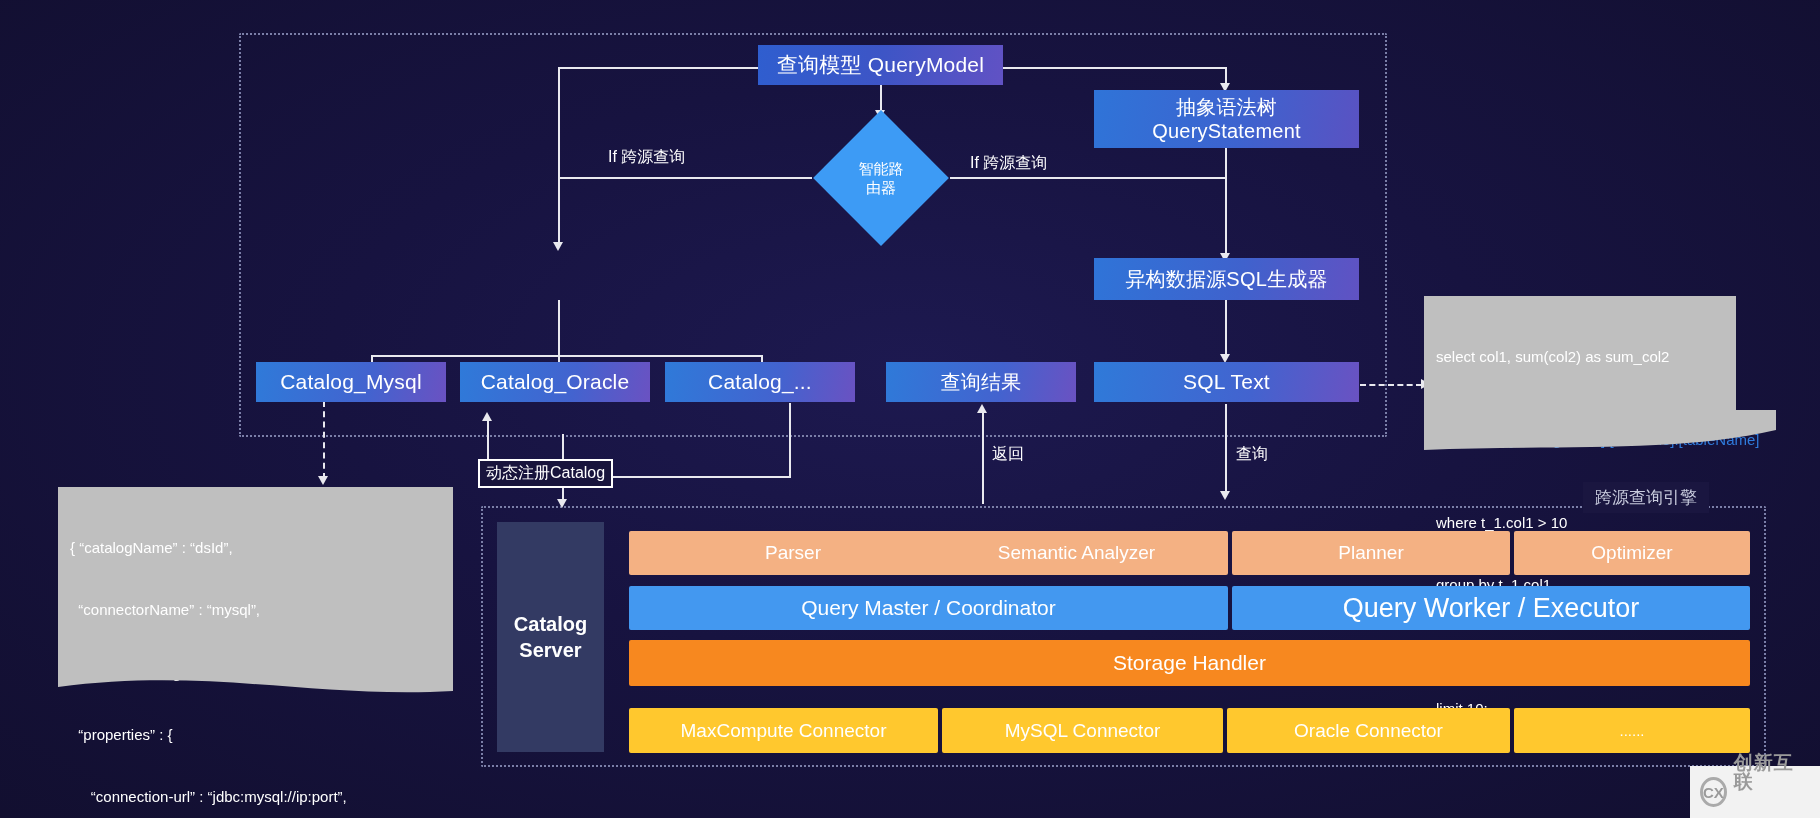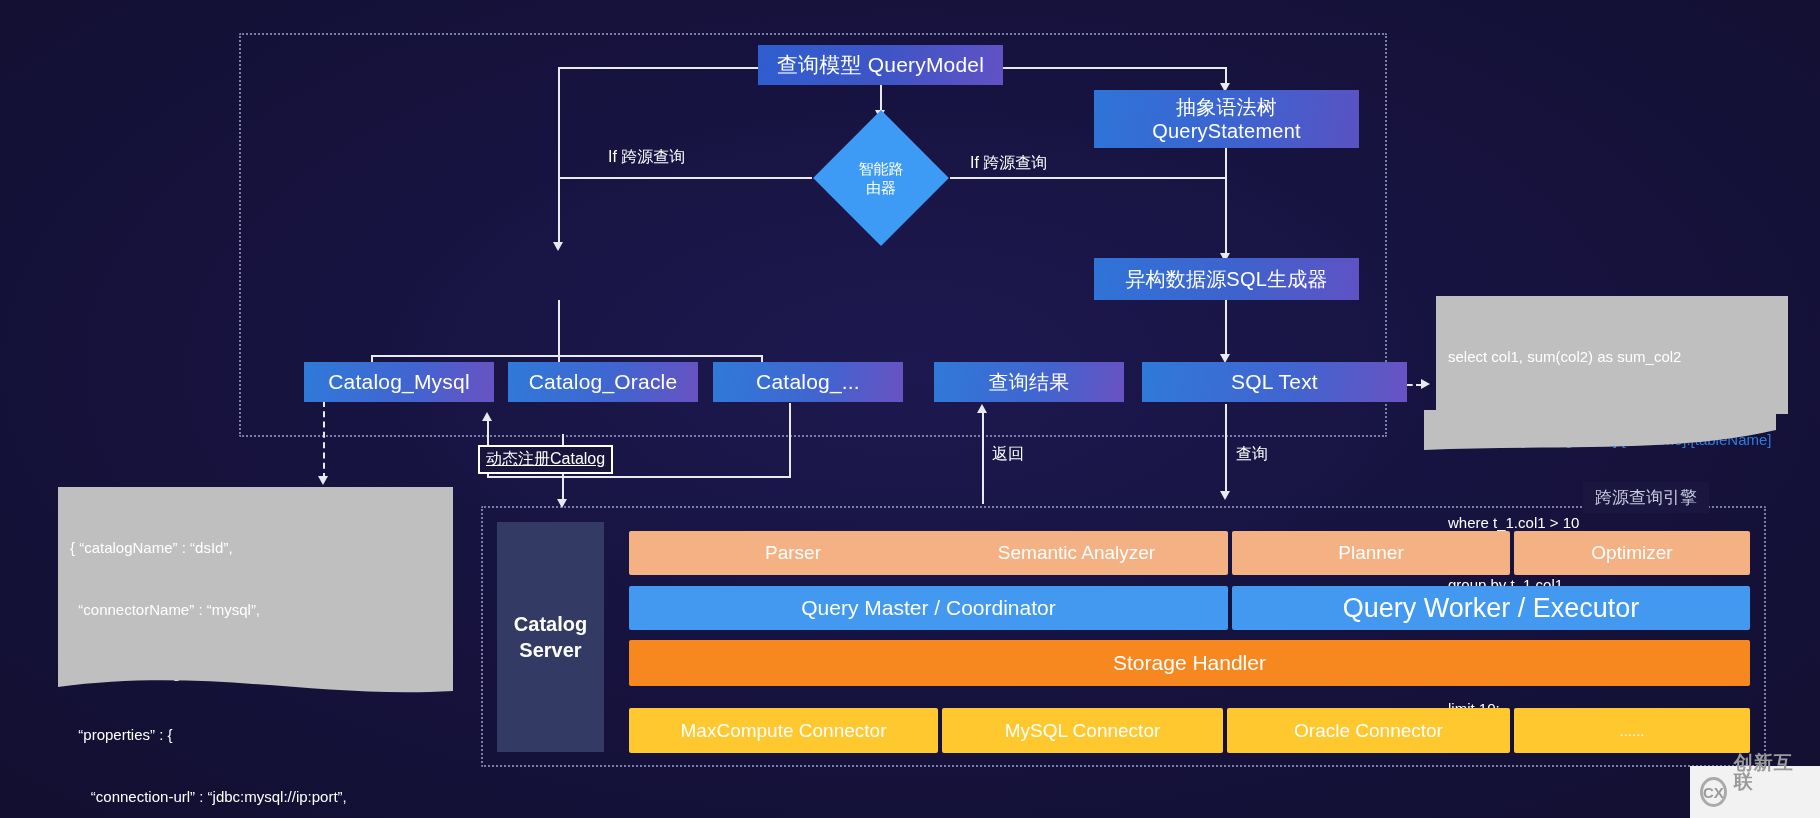--- a/index.html
+++ b/index.html
@@ -32,21 +32,21 @@
     display:flex;align-items:center;justify-content:center;
     text-align:left;color:#ffffff;
     line-height:1.22;
     background:linear-gradient(100deg,#2f72d8 0%,#3a62cf 45%,#5b4fc0 100%);
     letter-spacing:.2px;
   }
   .node.n-qm{background:linear-gradient(100deg,#2f5ecf 0%,#3d55c6 50%,#6152c4 100%);}
   .node.n-ast{background:linear-gradient(100deg,#2f74d8 0%,#3d63cf 55%,#5a52c2 100%);}
   .node.n-conn{background:linear-gradient(100deg,#3568d4 0%,#4258ca 50%,#6450c2 100%);}
   .node.n-gen{background:linear-gradient(100deg,#2f74d8 0%,#3f62cd 55%,#6052c3 100%);}
-  .node.n-cat{background:linear-gradient(100deg,#2f7ad9 0%,#4363cf 60%,#6a52c2 100%);margin-left:48px;}
+  .node.n-cat{background:linear-gradient(100deg,#2f7ad9 0%,#4363cf 60%,#6a52c2 100%);}
 
   
   .diamond-wrap{position:absolute;}
   .diamond{
     position:absolute;left:0;top:0;width:100%;height:100%;
     background:#3d9bf5;
     transform:rotate(45deg);
   }
   .diamond-label{
     position:absolute;left:0;top:0;width:100%;height:100%;
@@ -218,27 +218,27 @@
     </div>
 
     <div class="node n-cat" style="left:1094px;top:362px;width:265px;height:40px;font-size:21px;">
       <span>SQL Text</span>
     </div>
 
     <div class="edge-label" style="left:608px;top:147px;">If 跨源查询</div>
 
     <div class="edge-label" style="left:970px;top:153px;">If 跨源查询</div>
 
-    <div class="edge-label boxed" style="left:478px;top:445px;text-decoration:underline;">动态注册Catalog</div>
+    <div class="edge-label boxed" style="left:478px;top:459px;">动态注册Catalog</div>
 
     <div class="edge-label" style="left:992px;top:444px;">返回</div>
 
     <div class="edge-label" style="left:1236px;top:444px;">查询</div>
 
-    <div class="note" style="left:1424px;top:296px;width:352px;height:118px;margin-left:12px;">
+    <div class="note" style="left:1424px;top:296px;width:312px;height:118px;">
       <div>select col1, sum(col2) as sum_col2</div>
       <div>
         <span>From </span><span class="hl">[catalogName].[dbName].[tableName]</span>
       </div>
       <div>where t_1.col1 &gt; 10</div>
       <div>group by t_1.col1</div>
       <div>order by t_1.col1 desc</div>
       <div>limit 10;</div>
     </div>
 

